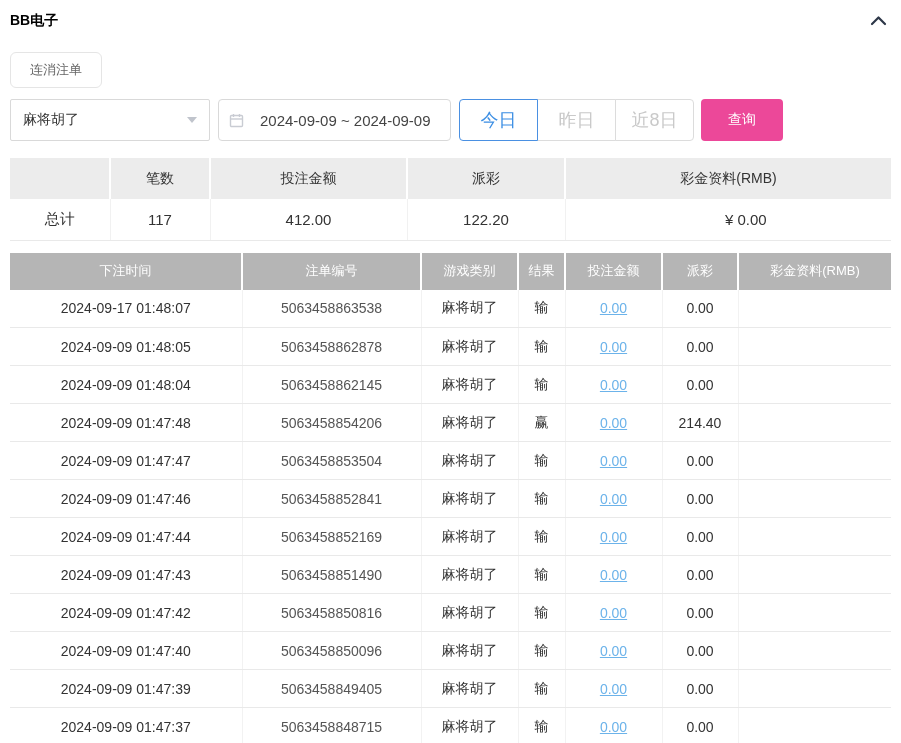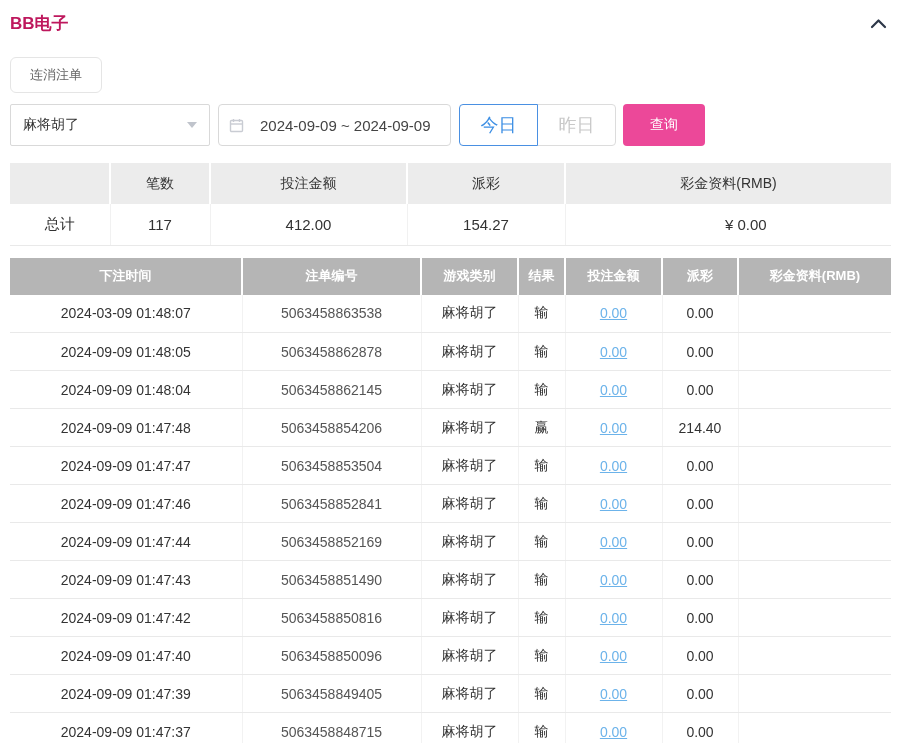--- a/index.html
+++ b/index.html
@@ -6,21 +6,21 @@
   html, body {
     width: 901px; height: 743px;
     background: #fff;
     font-family: "Liberation Sans", "DejaVu Sans", sans-serif;
     overflow: hidden;
   }
   .container { padding: 12px 10px 0 10px; width: 901px; }
 
   
   .panel-header { display: flex; justify-content: space-between; align-items: center; }
-  .panel-title { font-size: 17px; font-weight: bold; color: #be185d; }
+  .panel-title { font-size: 14px; font-weight: bold; color: #000000; }
   .collapse-btn { cursor: pointer; padding: 2px 4px; background: none; border: none; line-height: 0; }
 
   
   .tabs { margin-top: 22px; display: flex; gap: 13px; }
   .tab {
     height: 36px; padding: 0 19px;
     display: inline-flex; align-items: center; justify-content: center;
     font-size: 13px; background: #fff; cursor: pointer;
     border: 1px solid #e5e5e5; border-radius: 6px; color: #666;
   }
@@ -71,21 +71,21 @@
   }
   .summary-table th:last-child { border-right: none; }
   .summary-table td {
     height: 41px; text-align: center; font-size: 15px; color: #333;
     border-bottom: 1px solid #e9e9e9; border-right: 1px solid #f1f1f1;
   }
   .summary-table td:last-child { border-right: none; padding-left: 35px; }
 
   .records-table { margin-top: 12px; }
   .records-table th {
-    height: 37px; background: #b5b5b5; color: #fff; font-size: 13px; font-weight: bold;
+    height: 37px; background: #b5b5b5; color: #fff; font-size: 13px; font-weight: normal;
     border-right: 2px solid #fff; text-align: center;
   }
   .records-table th:last-child { border-right: none; }
   .records-table td {
     height: 38px; text-align: center; font-size: 14px; color: #333;
     border-bottom: 1px solid #e9e9e9; border-right: 1px solid #f2f2f2;
     overflow: hidden; white-space: nowrap;
   }
   .records-table td:last-child { border-right: none; }
   .records-table td.order-id { color: #555; }
@@ -125,20 +125,21 @@
           <line x1="4.5" y1="1" x2="4.5" y2="4" stroke="#c9ccd3" stroke-width="1.4"></line>
           <line x1="10.5" y1="1" x2="10.5" y2="4" stroke="#c9ccd3" stroke-width="1.4"></line>
         </svg>
       </span>
       <span>2024-09-09 ~ 2024-09-09</span>
     </div>
 
     <div class="btn-group">
       <button class="quick-btn active">今日</button>
       <button class="quick-btn">昨日</button>
+      <button class="quick-btn">近8日</button>
     </div>
 
     <button class="query-btn">查询</button>
   </div>
 
   <table class="summary-table">
     <colgroup>
       <col style="width:100px">
         <col style="width:100px">
         <col style="width:197px">
@@ -152,21 +153,21 @@
         <th>投注金额</th>
         <th>派彩</th>
         <th>彩金资料(RMB)</th>
       </tr>
     </thead>
     <tbody>
       <tr>
         <td>总计</td>
         <td>117</td>
         <td>412.00</td>
-        <td>154.27</td>
+        <td>122.20</td>
         <td>¥ 0.00</td>
       </tr>
     </tbody>
   </table>
 
   <table class="records-table">
     <colgroup>
       <col style="width:232px">
         <col style="width:179px">
         <col style="width:97px">
@@ -181,21 +182,21 @@
         <th>注单编号</th>
         <th>游戏类别</th>
         <th>结果</th>
         <th>投注金额</th>
         <th>派彩</th>
         <th>彩金资料(RMB)</th>
       </tr>
     </thead>
     <tbody>
   <tr>
-    <td>2024-03-09 01:48:07</td>
+    <td>2024-09-17 01:48:07</td>
     <td class="order-id">5063458863538</td>
     <td>麻将胡了</td>
     <td>输</td>
     <td><a class="bet-link">0.00</a></td>
     <td>0.00</td>
     <td></td>
   </tr>
 
   <tr>
     <td>2024-09-09 01:48:05</td>

